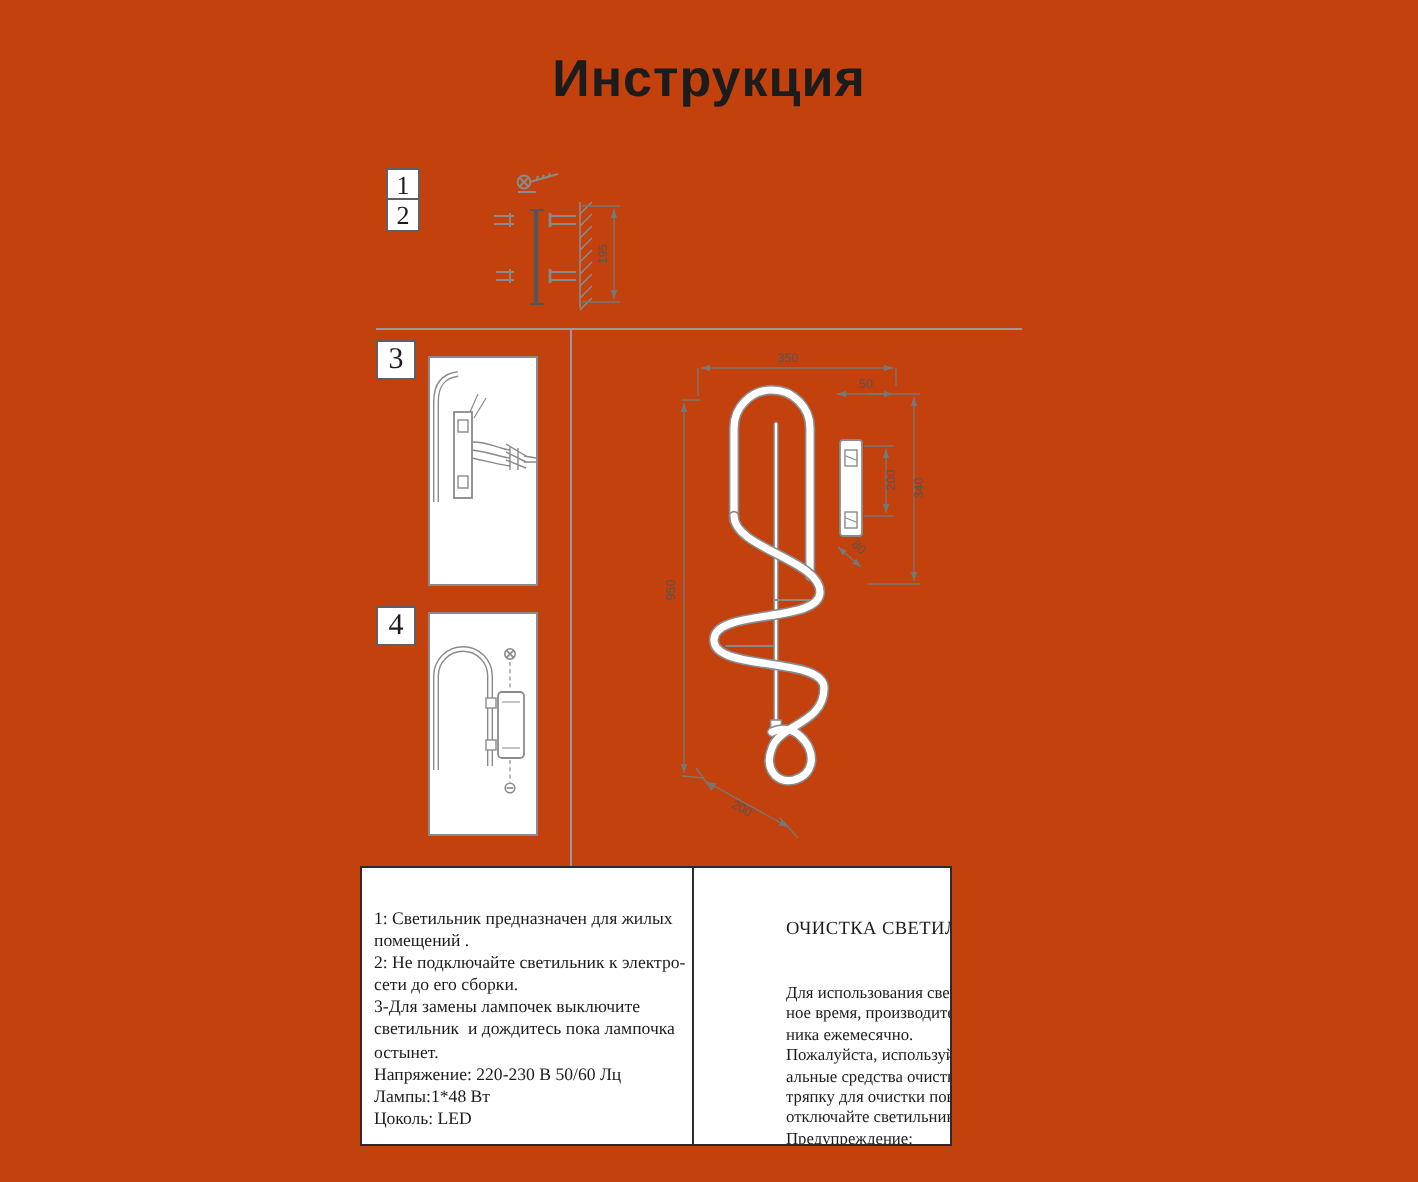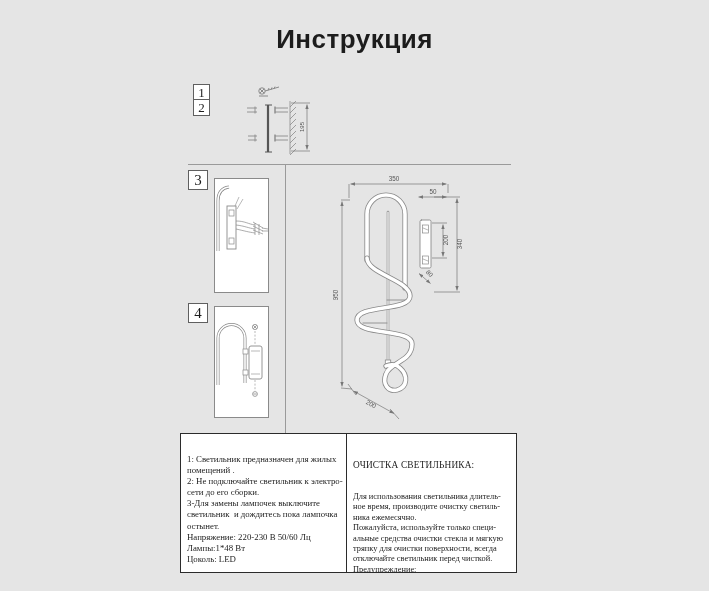--- a/index.html
+++ b/index.html
@@ -1,29 +1,29 @@
 <!DOCTYPE html>
 <html><head>
 <meta charset="utf-8">
 <style>
   html,body{margin:0;padding:0;background:#fff;}
-  .page{position:relative;width:709px;height:591px;background:#e5e5e5;overflow:hidden;
+  .page{position:relative;width:709px;height:591px;background:#c2410c;overflow:hidden;
         font-family:"Liberation Serif",serif;color:#1c1c1c;}
   .title{position:absolute;top:24px;left:0;width:100%;text-align:center;
          font-family:"Liberation Sans",sans-serif;font-weight:700;font-size:26px;letter-spacing:.5px;}
   .model{position:absolute;top:60px;left:0;width:100%;text-align:center;font-size:15.5px;}
   .stepnum{position:absolute;border:1px solid #5f5f5f;background:#fff;display:flex;
            align-items:center;justify-content:center;font-family:"Liberation Serif",serif;}
   .n12{width:15px;height:15px;font-size:13px;}
   .n34{width:18px;height:18px;font-size:15px;}
   .hline{position:absolute;left:188px;top:164px;width:323px;height:1px;background:#9a9a9a;}
   .vline{position:absolute;left:285px;top:164px;width:1px;height:269px;background:#9a9a9a;}
   .stepbox{position:absolute;border:1px solid #8a8a8a;box-sizing:border-box;background:#fff;}
-  .infotable{position:absolute;left:180px;top:433px;width:337px;height:140px;box-sizing:border-box;
-             border:1.6px solid #2b2b2b;display:flex;background:#fff;}
+  .infotable{position:absolute;left:180px;top:433px;width:296px;height:140px;box-sizing:border-box;
+             border:1.6px solid #2b2b2b;display:flex;background:#fff;gap:40px;}
   .cell{box-sizing:border-box;white-space:pre;overflow:hidden;}
   .cell.left{width:166px;border-right:1.6px solid #2b2b2b;padding:20px 3px 0 6px;
              font-size:8.8px;line-height:11.1px;}
   .cell.right{flex:1;padding:5px 2px 0 6px;font-size:8.4px;line-height:10.4px;}
   .clean-head{font-size:9.3px;letter-spacing:.2px;margin-bottom:1px;}
   svg{position:absolute;overflow:visible;}
   svg text{font-family:"Liberation Sans",sans-serif;fill:#555;}
 </style>
 </head>
 <body>

